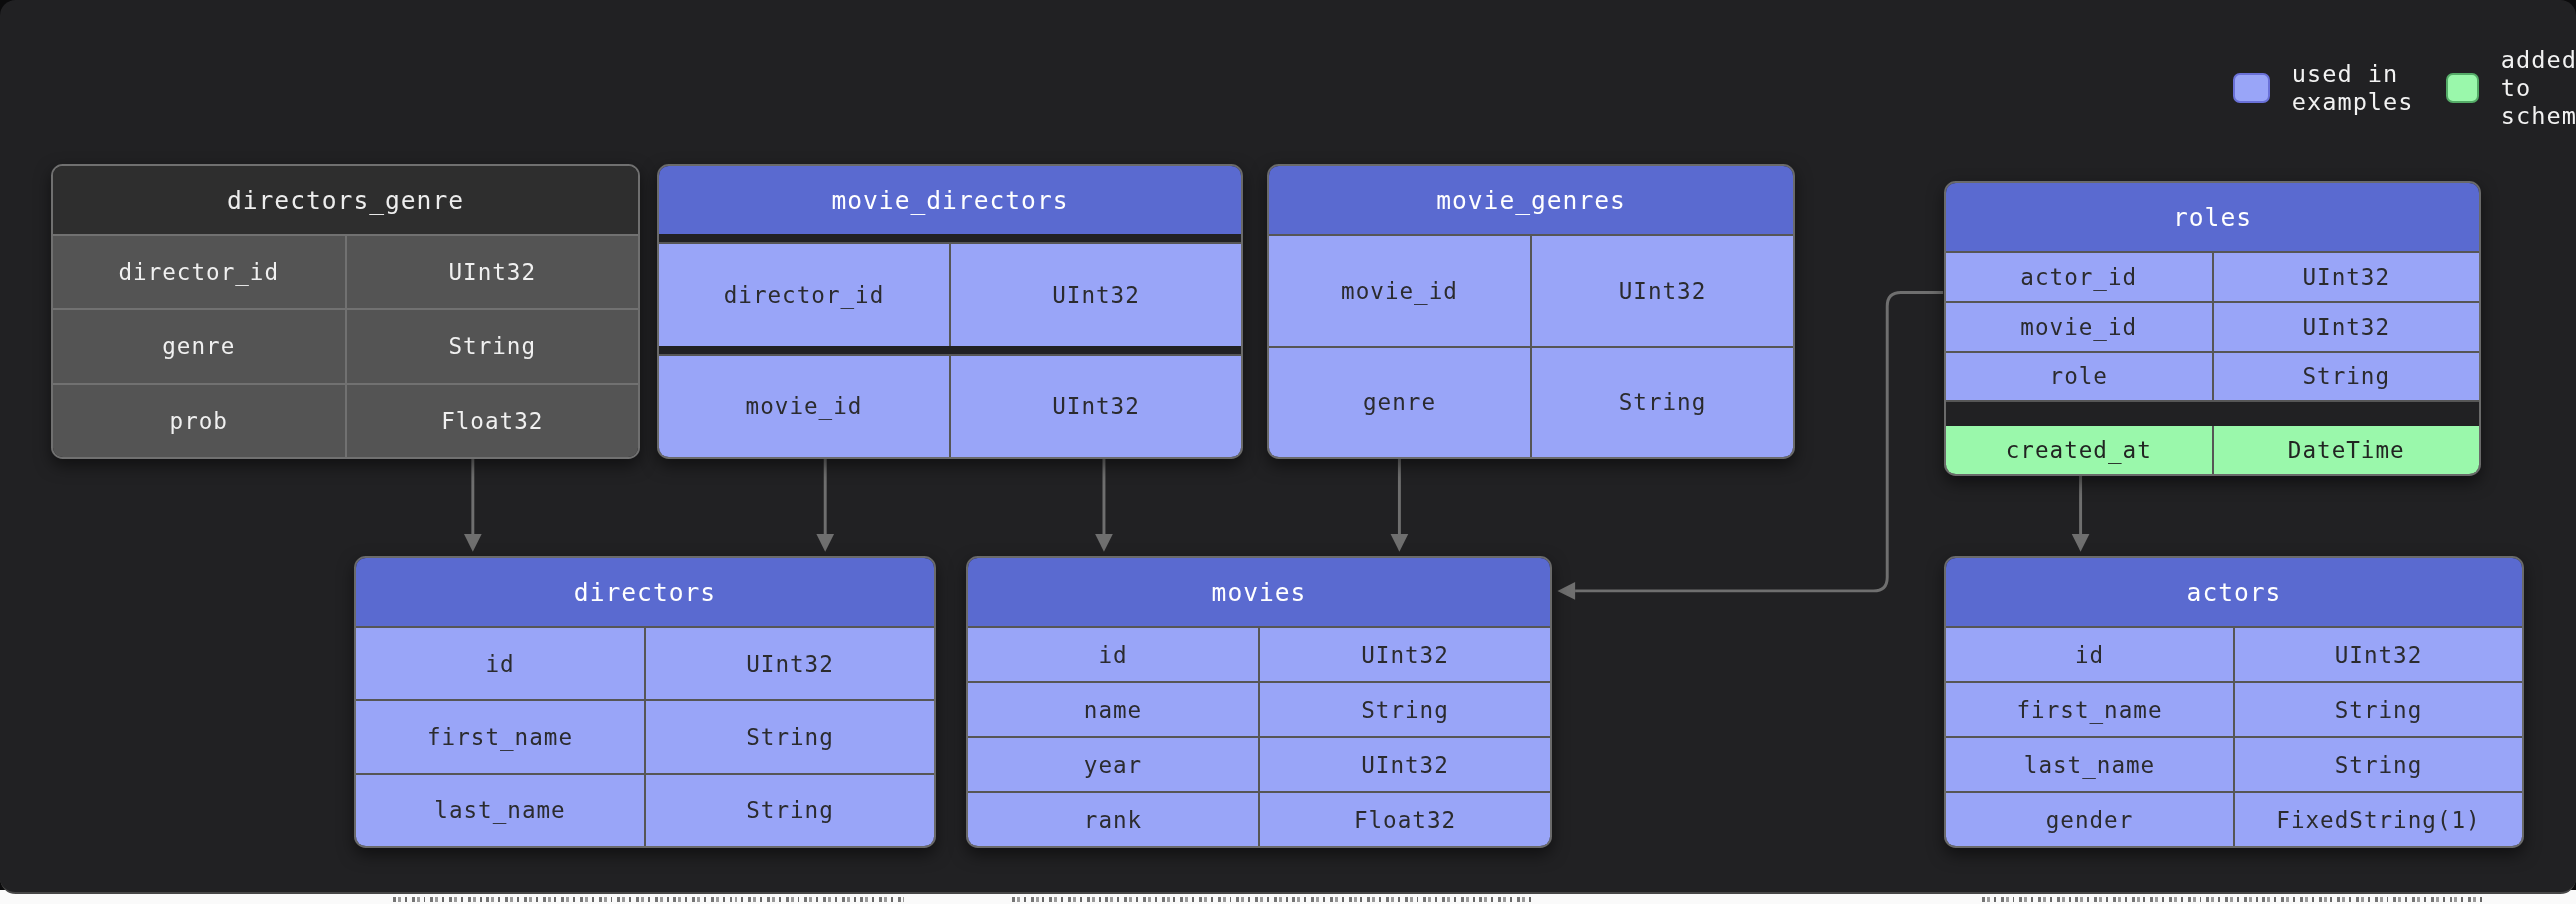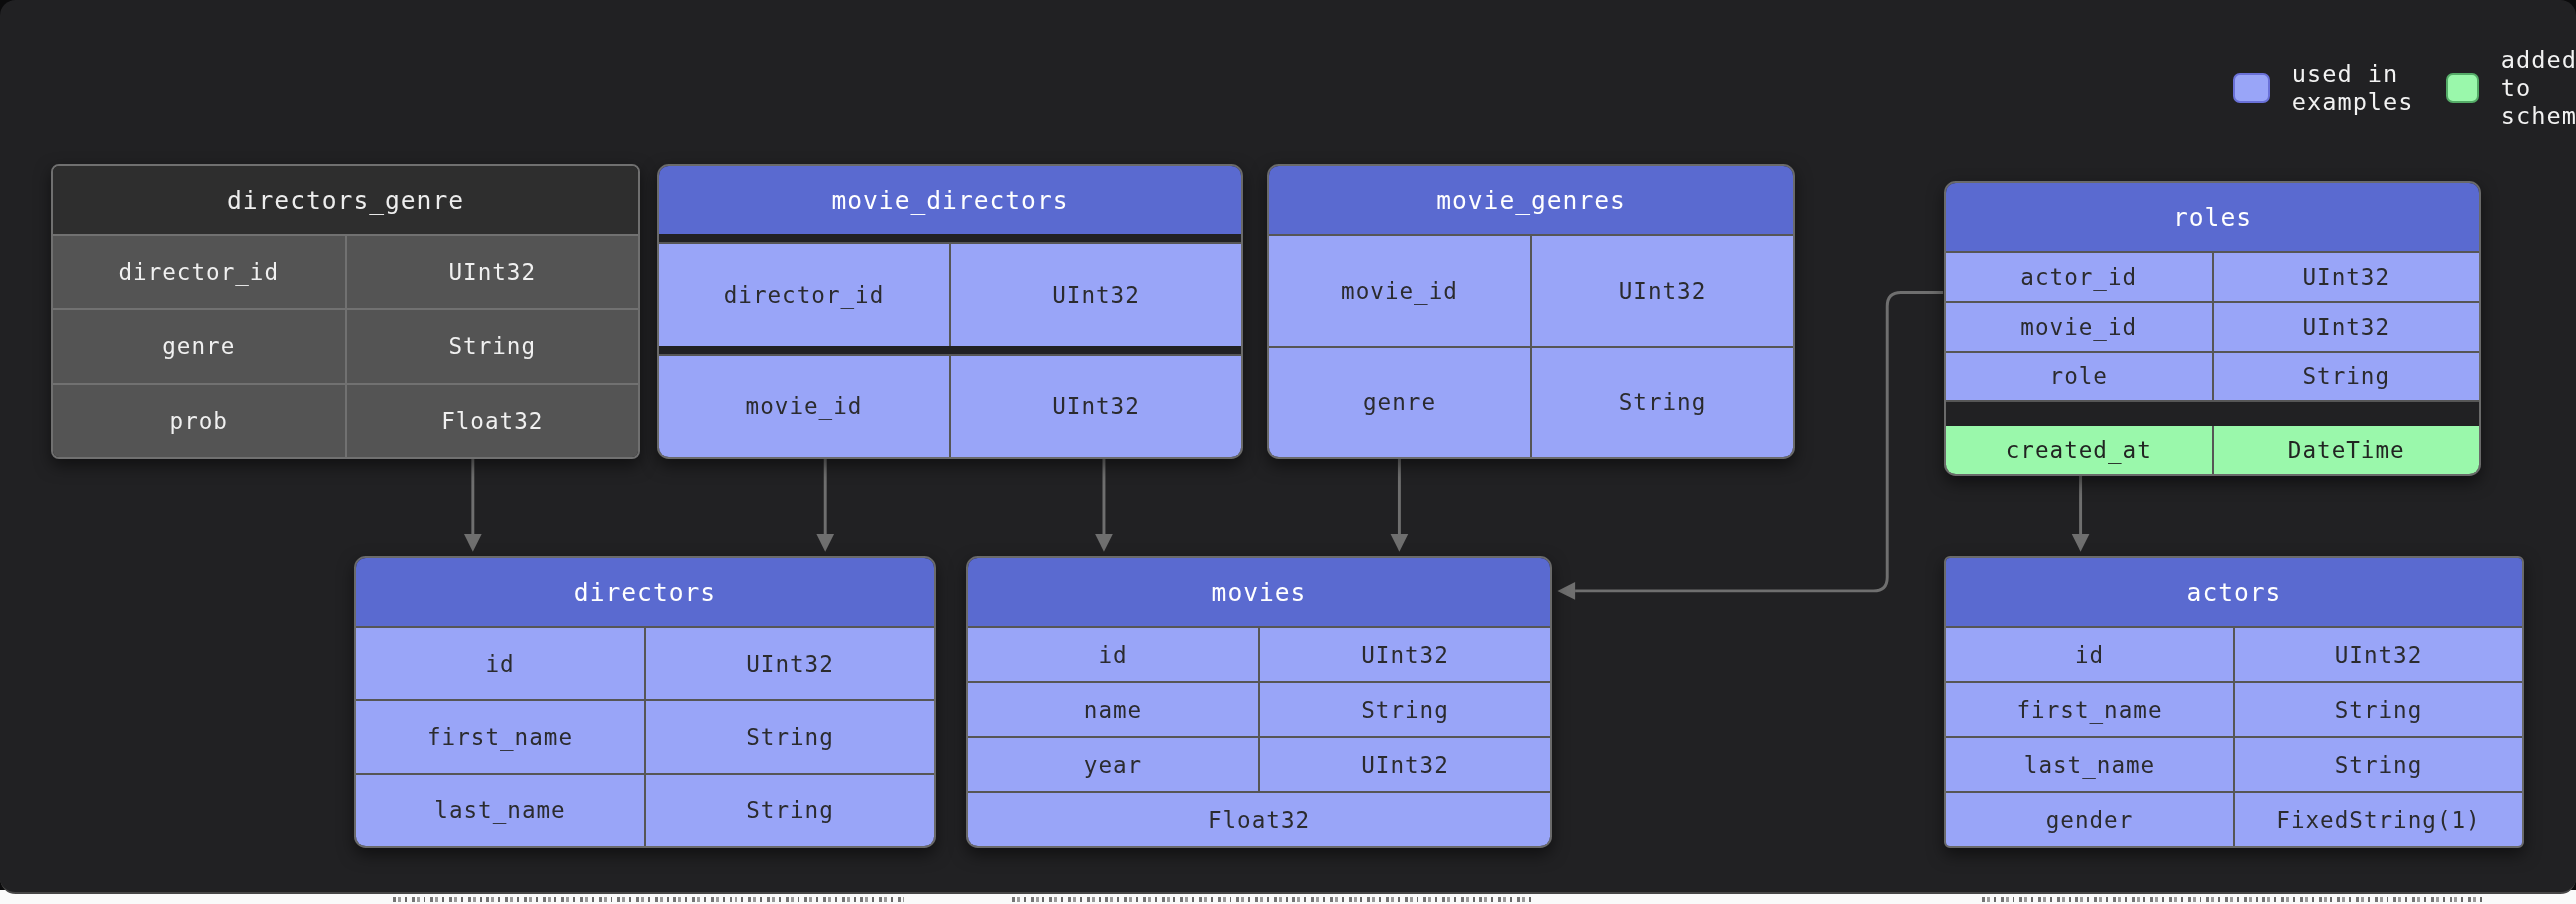--- a/index.html
+++ b/index.html
@@ -67,21 +67,21 @@
     <div class="legend-item">
       <span class="swatch blue"></span>
       <span class="legend-label">used in examples</span>
     </div>
     <div class="legend-item">
       <span class="swatch green"></span>
       <span class="legend-label">added to schema</span>
     </div>
   </div>
 
-  <div class="table gray" style="left:51px;top:164px;width:589px;height:295px;border-radius:8px;">
+  <div class="table gray" style="left:51px;top:164px;width:589px;height:295px;">
     <div class="t-header">directors_genre</div>
     <div class="t-row">
       <div class="cell name">director_id</div>
       <div class="cell type">UInt32</div>
     </div>
     <div class="t-row">
       <div class="cell name">genre</div>
       <div class="cell type">String</div>
     </div>
     <div class="t-row">
@@ -158,25 +158,26 @@
     </div>
     <div class="t-row">
       <div class="cell name">name</div>
       <div class="cell type">String</div>
     </div>
     <div class="t-row">
       <div class="cell name">year</div>
       <div class="cell type">UInt32</div>
     </div>
     <div class="t-row">
+      <div class="cell name">rank</div>
       <div class="cell type">Float32</div>
     </div>
   </div>
 
-  <div class="table blue" style="left:1944px;top:556px;width:580px;height:292px;border-radius:6px;">
+  <div class="table blue" style="left:1944px;top:556px;width:580px;height:292px;">
     <div class="t-header">actors</div>
     <div class="t-row">
       <div class="cell name">id</div>
       <div class="cell type">UInt32</div>
     </div>
     <div class="t-row">
       <div class="cell name">first_name</div>
       <div class="cell type">String</div>
     </div>
     <div class="t-row">

